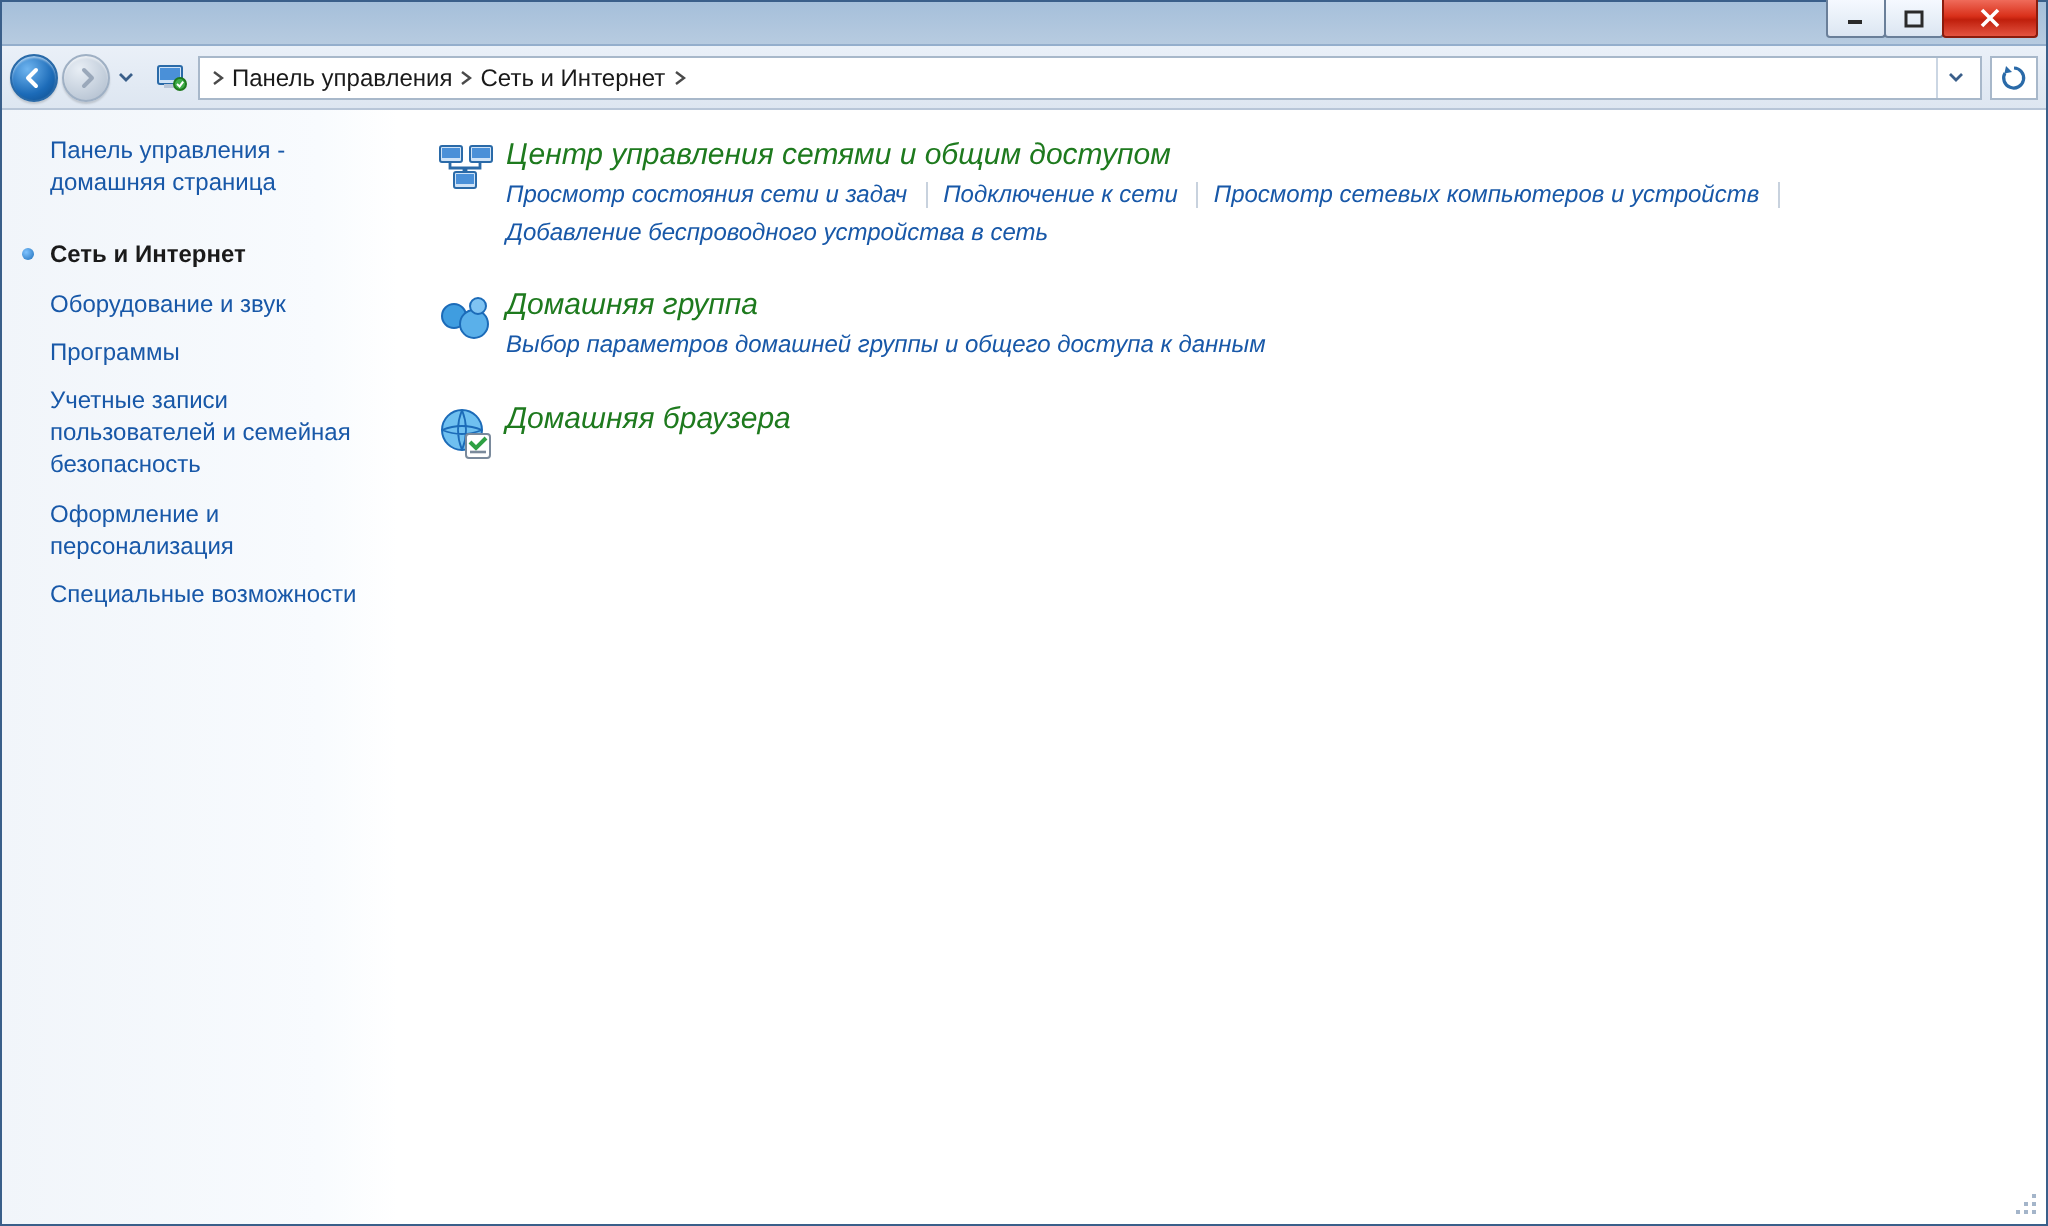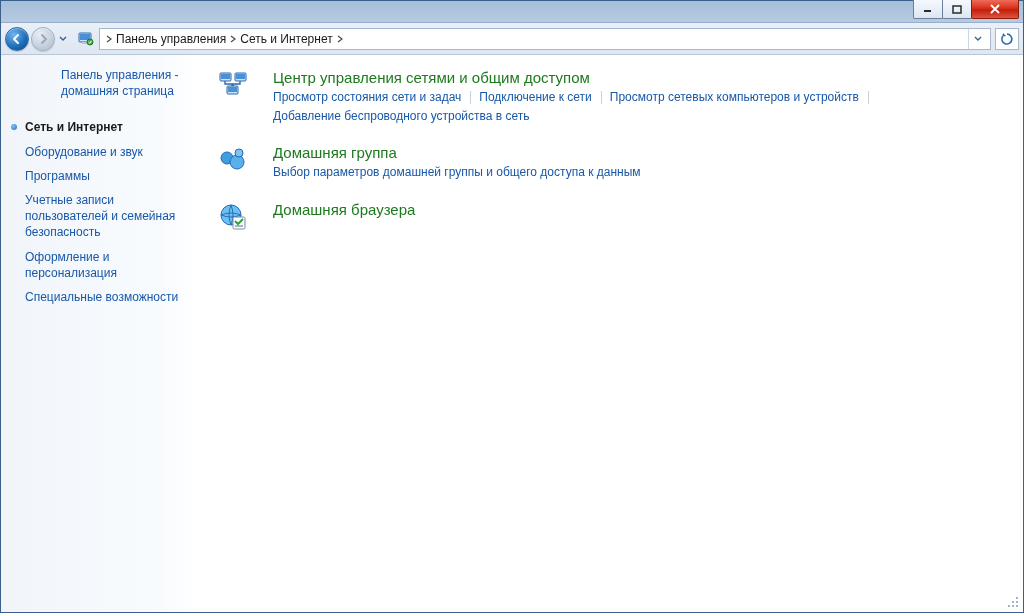--- a/index.html
+++ b/index.html
@@ -94,41 +94,41 @@
   .body-split { flex: 1; display: flex; background: #ffffff; min-height:0; }
 
   
   .sidebar {
     width: 198px;
     background: linear-gradient(to right, #f1f5fa 0%, #f8fbfe 80%, #ffffff 100%);
     padding: 12px 0 12px 0;
     font-size: 12px;
   }
   .side-home {
-    color: #1858a8; padding: 0 14px 8px 24px; line-height: 1.35; margin-left: 36px;
+    color: #1858a8; padding: 0 14px 8px 24px; line-height: 1.35;
   }
   .side-item {
     color: #1858a8; padding: 4px 12px 4px 24px; line-height: 1.35;
     cursor: pointer;
   }
   .side-item.active {
     color: #1a1a1a; font-weight: bold; position: relative;
   }
   .side-item.active::before {
     content: ""; position: absolute; left: 10px; top: 9px;
     width: 6px; height: 6px; border-radius: 50%;
     background: radial-gradient(circle at 35% 35%, #7fc3ff, #1e6fba);
   }
   .side-spacer { height: 8px; }
 
   
   .content {
     flex: 1; padding: 14px 18px; overflow: auto;
   }
-  .entry { display: flex; gap: 24px; margin-bottom: 18px; }
+  .entry { display: flex; gap: 4px; margin-bottom: 18px; font-style: italic; }
   .entry-icon {
     width: 32px; height: 32px; flex-shrink: 0;
     display:flex; align-items:center; justify-content:center;
   }
   .entry-body { flex: 1; }
   .entry-title {
     color: #1e7a1e; font-size: 15px; margin-bottom: 2px;
   }
   .entry-links { display: flex; flex-wrap: wrap; align-items: center; }
   .entry-link {

